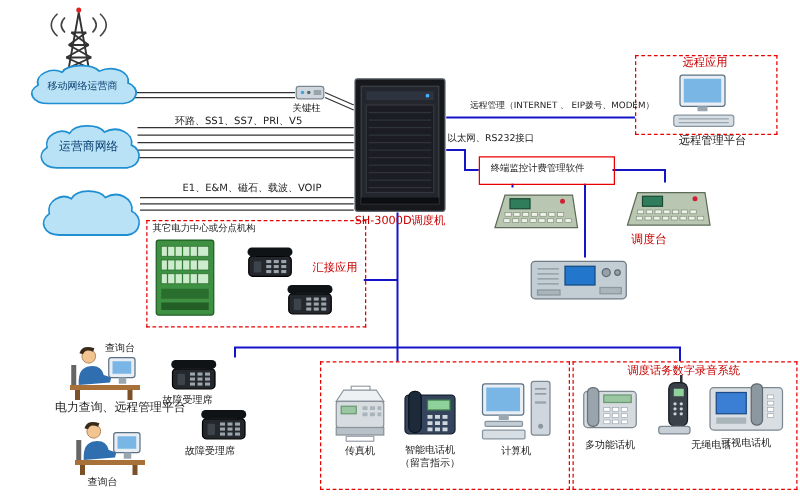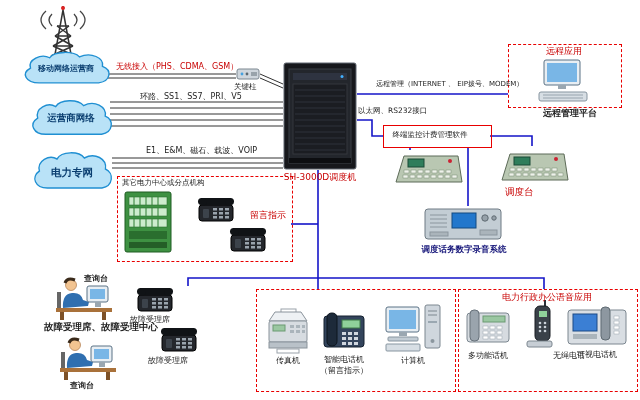--- a/index.html
+++ b/index.html
@@ -5,21 +5,21 @@
   html,body{margin:0;padding:0;background:#fff;}
   .canvas{position:relative;width:640px;height:400px;background:#ffffff;overflow:hidden;
           font-family:"DejaVu Sans","Liberation Sans",sans-serif;}
   .wires{position:absolute;left:0;top:0;z-index:1;}
   .box{position:absolute;z-index:2;border:1.5px dashed #e80000;background:transparent;}
   .solidbox{position:absolute;z-index:2;border:1.3px solid #e80000;background:transparent;}
   .icon{position:absolute;z-index:3;display:block;}
   .icon svg{width:100%;height:100%;display:block;}
   .lbl{position:absolute;z-index:4;font-size:8px;color:#222;white-space:nowrap;line-height:1.15;}
   .red{color:#c80000;font-weight:normal;}
-  .bold{font-weight:bold;}
+  .bold{font-weight:normal;}
   .center{text-align:center;}
 </style>
 </head>
 <body>
 
 <div class="canvas">
 
   <svg class="wires" width="640" height="400">
     <g stroke="#333" stroke-width="1">
       <line x1="104" y1="74" x2="236" y2="74"></line>
@@ -76,23 +76,21 @@
         <path d="M22 38 C8 38 3 27 13 21 C10 11 24 4 33 9 C38 1 58 1 64 8 C76 2 90 9 88 19 C98 23 97 36 84 38 Z" fill="#b9e2f7" stroke="#1f8fd2" stroke-width="1.5"></path>
       </svg>
     </span>
   <div class="lbl bold center" style="left:26px;top:113px;width:90px;font-size:9.5px;color:#0a3e70">运营商网络</div>
 
   <span class="icon" style="left:28px;top:150px;width:88px;height:44px">
       <svg viewBox="0 0 100 44" preserveAspectRatio="none">
         <path d="M22 38 C8 38 3 27 13 21 C10 11 24 4 33 9 C38 1 58 1 64 8 C76 2 90 9 88 19 C98 23 97 36 84 38 Z" fill="#b9e2f7" stroke="#1f8fd2" stroke-width="1.5"></path>
       </svg>
     </span>
-  <div class="lbl bold center" style="left:28px;top:166px;width:88px;font-size:10.5px;color:#0a3e70">电力专网</div>
-
-  <div class="lbl red" style="left:116px;top:62px;font-size:8px">无线接入（PHS、CDMA、GSM）</div>
+
   <span class="icon" style="left:236px;top:67px;width:24px;height:14px">
       <svg viewBox="0 0 24 14">
         <rect x="1" y="2" width="22" height="10" rx="2" fill="#cfd6dd" stroke="#7c8790"></rect>
         <circle cx="6" cy="7" r="1.4" fill="#44a1e0"></circle>
         <circle cx="11" cy="7" r="1.4" fill="#5b6770"></circle>
         <rect x="15" y="5" width="6" height="4" fill="#99a3ab"></rect>
       </svg>
     </span>
   <div class="lbl" style="left:234px;top:83px;font-size:7.5px">关键柱</div>
 
@@ -205,21 +203,20 @@
           <line x1="6" y1="13" x2="23" y2="13"></line>
           <line x1="6" y1="17" x2="23" y2="17"></line>
           <line x1="6" y1="21" x2="23" y2="21"></line>
         </g>
         <circle cx="61" cy="12" r="3.2" fill="#96a1a9" stroke="#5f6a72"></circle>
         <circle cx="70" cy="12" r="2.2" fill="#96a1a9" stroke="#5f6a72"></circle>
         <rect x="56" y="24" width="17" height="5" fill="#aab4bb" stroke="#8b969e"></rect>
         <rect x="6" y="26" width="18" height="4" fill="#aab4bb" stroke="#8b969e"></rect>
       </svg>
     </span>
-  <div class="lbl bold center" style="left:408px;top:245px;width:112px;font-size:8.5px;color:#16167a">调度话务数字录音系统</div>
 
   <div class="box" style="left:117px;top:176px;width:174px;height:84px"></div>
   <div class="lbl" style="left:122px;top:179px;font-size:7.5px">其它电力中心或分点机构</div>
   <span class="icon" style="left:124px;top:191px;width:48px;height:62px">
       <svg viewBox="0 0 48 62">
         <rect x="1" y="1" width="46" height="60" rx="2" fill="#3e9142" stroke="#1e5c22"></rect>
         <g fill="#cdeccd" stroke="#2a6e2e" stroke-width="0.6">
           <rect x="5" y="6" width="38" height="8"></rect>
           <rect x="5" y="17" width="38" height="8"></rect>
           <rect x="5" y="28" width="38" height="8"></rect>
@@ -278,21 +275,21 @@
           <rect x="29" y="12" width="4" height="2.5"></rect>
           <rect x="17" y="16" width="4" height="2.5"></rect>
           <rect x="23" y="16" width="4" height="2.5"></rect>
           <rect x="29" y="16" width="4" height="2.5"></rect>
           <rect x="17" y="20" width="4" height="2.5"></rect>
           <rect x="23" y="20" width="4" height="2.5"></rect>
           <rect x="29" y="20" width="4" height="2.5"></rect>
         </g>
       </svg>
     </span>
-  <div class="lbl red" style="left:250px;top:210px;font-size:9px">留言指示</div>
+  <div class="lbl red" style="left:250px;top:210px;font-size:9px">汇接应用</div>
 
   <span class="icon" style="left:54px;top:272px;width:60px;height:48px">
       <svg viewBox="0 0 60 48">
         <rect x="3" y="20" width="4" height="16" fill="#666"></rect>
         <circle cx="17" cy="13" r="5.5" fill="#f2c491" stroke="#b8875a" stroke-width="0.8"></circle>
         <path d="M11 11 q2 -6 10 -3" stroke="#3a2a1a" stroke-width="3" fill="none"></path>
         <path d="M9 36 q-1 -14 9 -15 q9 -1 11 7 l6 2 l-1 4 z" fill="#2f6fb0"></path>
         <rect x="33" y="14" width="21" height="16" rx="2" fill="#e8eef3" stroke="#5b7286"></rect>
         <rect x="36" y="17" width="15" height="10" fill="#79b6e6"></rect>
         <rect x="41" y="30" width="6" height="5" fill="#9aa7b1"></rect>
@@ -316,21 +313,21 @@
           <rect x="17" y="16" width="4" height="2.5"></rect>
           <rect x="23" y="16" width="4" height="2.5"></rect>
           <rect x="29" y="16" width="4" height="2.5"></rect>
           <rect x="17" y="20" width="4" height="2.5"></rect>
           <rect x="23" y="20" width="4" height="2.5"></rect>
           <rect x="29" y="20" width="4" height="2.5"></rect>
         </g>
       </svg>
     </span>
   <div class="lbl" style="left:130px;top:315px">故障受理席</div>
-  <div class="lbl bold" style="left:44px;top:322px;font-size:9.5px">故障受理席、故障受理中心</div>
+  <div class="lbl bold" style="left:44px;top:322px;font-size:9.5px">电力查询、远程管理平台</div>
   <span class="icon" style="left:58px;top:332px;width:60px;height:48px">
       <svg viewBox="0 0 60 48">
         <rect x="3" y="20" width="4" height="16" fill="#666"></rect>
         <circle cx="17" cy="13" r="5.5" fill="#f2c491" stroke="#b8875a" stroke-width="0.8"></circle>
         <path d="M11 11 q2 -6 10 -3" stroke="#3a2a1a" stroke-width="3" fill="none"></path>
         <path d="M9 36 q-1 -14 9 -15 q9 -1 11 7 l6 2 l-1 4 z" fill="#2f6fb0"></path>
         <rect x="33" y="14" width="21" height="16" rx="2" fill="#e8eef3" stroke="#5b7286"></rect>
         <rect x="36" y="17" width="15" height="10" fill="#79b6e6"></rect>
         <rect x="41" y="30" width="6" height="5" fill="#9aa7b1"></rect>
         <rect x="2" y="36" width="56" height="4" fill="#a9713a"></rect>
@@ -411,21 +408,21 @@
         <rect x="41" y="2" width="15" height="43" rx="2" fill="#cfd6dd" stroke="#7c8790"></rect>
         <line x1="44" y1="8" x2="53" y2="8" stroke="#7c8790"></line>
         <line x1="44" y1="12" x2="53" y2="12" stroke="#7c8790"></line>
         <rect x="44" y="18" width="9" height="2" fill="#9aa7b1"></rect>
         <circle cx="48.5" cy="38" r="2" fill="#8b969e"></circle>
       </svg>
     </span>
   <div class="lbl center" style="left:388px;top:356px;width:50px">计算机</div>
 
   <div class="box" style="left:458px;top:289px;width:178px;height:101px"></div>
-  <div class="lbl red center" style="left:458px;top:292px;width:178px;font-size:9px">电力行政办公语音应用</div>
+  <div class="lbl red center" style="left:458px;top:292px;width:178px;font-size:9px">调度话务数字录音系统</div>
   <span class="icon" style="left:464px;top:308px;width:48px;height:40px">
       <svg viewBox="0 0 48 40">
         <rect x="3" y="5" width="42" height="29" rx="3" fill="#d6dbe0" stroke="#7c8790"></rect>
         <rect x="6" y="2" width="9" height="31" rx="4" fill="#9aa4ad" stroke="#68727b"></rect>
         <rect x="19" y="8" width="22" height="6" fill="#9ac7a1" stroke="#6b9a72"></rect>
         <g fill="#ffffff" stroke="#98a2ab" stroke-width="0.5">
           <rect x="19" y="18" width="5" height="3"></rect>
           <rect x="26" y="18" width="5" height="3"></rect>
           <rect x="33" y="18" width="5" height="3"></rect>
           <rect x="19" y="23" width="5" height="3"></rect>

